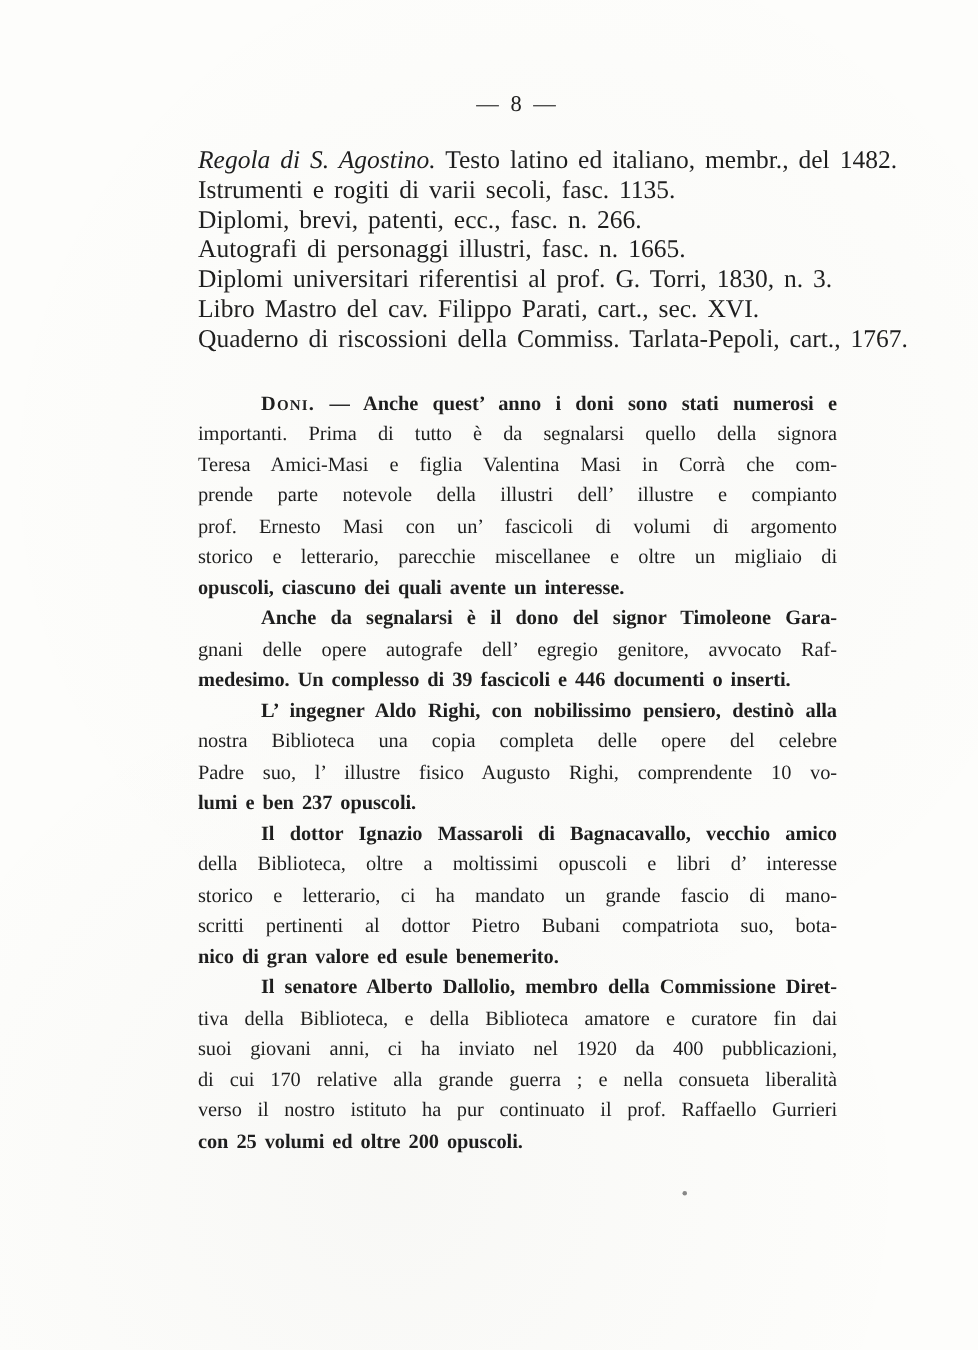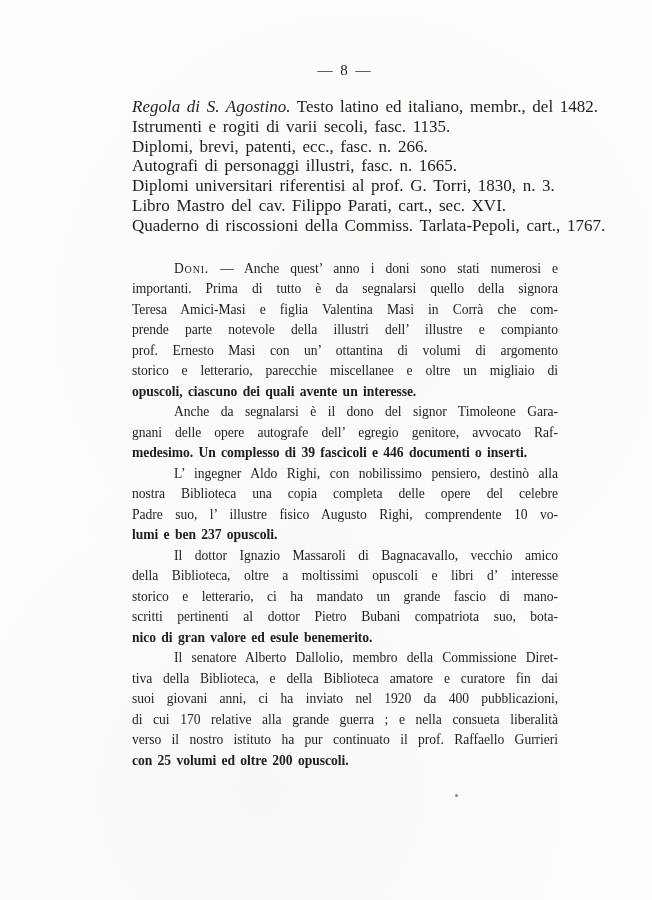--- a/index.html
+++ b/index.html
@@ -55,20 +55,21 @@
     line-height: 20.5px;
     height: 20.5px;
     overflow: hidden;
     text-align: justify;
     text-align-last: justify;
     word-spacing: -0.4px;
     letter-spacing: -0.05px;
   }
   .p-line.first {
     padding-left: 42px;
+    font-weight: bold;
   }
   .p-line.last {
     text-align-last: left;
     word-spacing: 2px;
     font-weight: bold;
   }
   .sc {
     font-variant-caps: small-caps;
     letter-spacing: 0.8px;
   }
@@ -101,21 +102,21 @@
       <div class="catalog-line">Quaderno di riscossioni della Commiss. Tarlata-Pepoli, cart., 1767.</div>
     </div>
 
     <div class="paragraphs">
 
       <div>
         <div class="p-line first"><span class="sc">Doni.</span><span> — Anche quest’ anno i doni sono stati numerosi e</span></div>
         <div class="p-line">importanti. Prima di tutto è da segnalarsi quello della signora</div>
         <div class="p-line">Teresa Amici-Masi e figlia Valentina Masi in Corrà che com-</div>
         <div class="p-line">prende parte notevole della illustri dell’ illustre e compianto</div>
-        <div class="p-line">prof. Ernesto Masi con un’ ottantina di volumi di argomento</div>
+        <div class="p-line">prof. Ernesto Masi con un’ fascicoli di volumi di argomento</div>
         <div class="p-line">storico e letterario, parecchie miscellanee e oltre un migliaio di</div>
         <div class="p-line last">opuscoli, ciascuno dei quali avente un interesse.</div>
       </div>
 
       <div>
         <div class="p-line first">Anche da segnalarsi è il dono del signor Timoleone Gara-</div>
         <div class="p-line">gnani delle opere autografe dell’ egregio genitore, avvocato Raf-</div>
         <div class="p-line last">medesimo. Un complesso di 39 fascicoli e 446 documenti o inserti.</div>
       </div>
 

